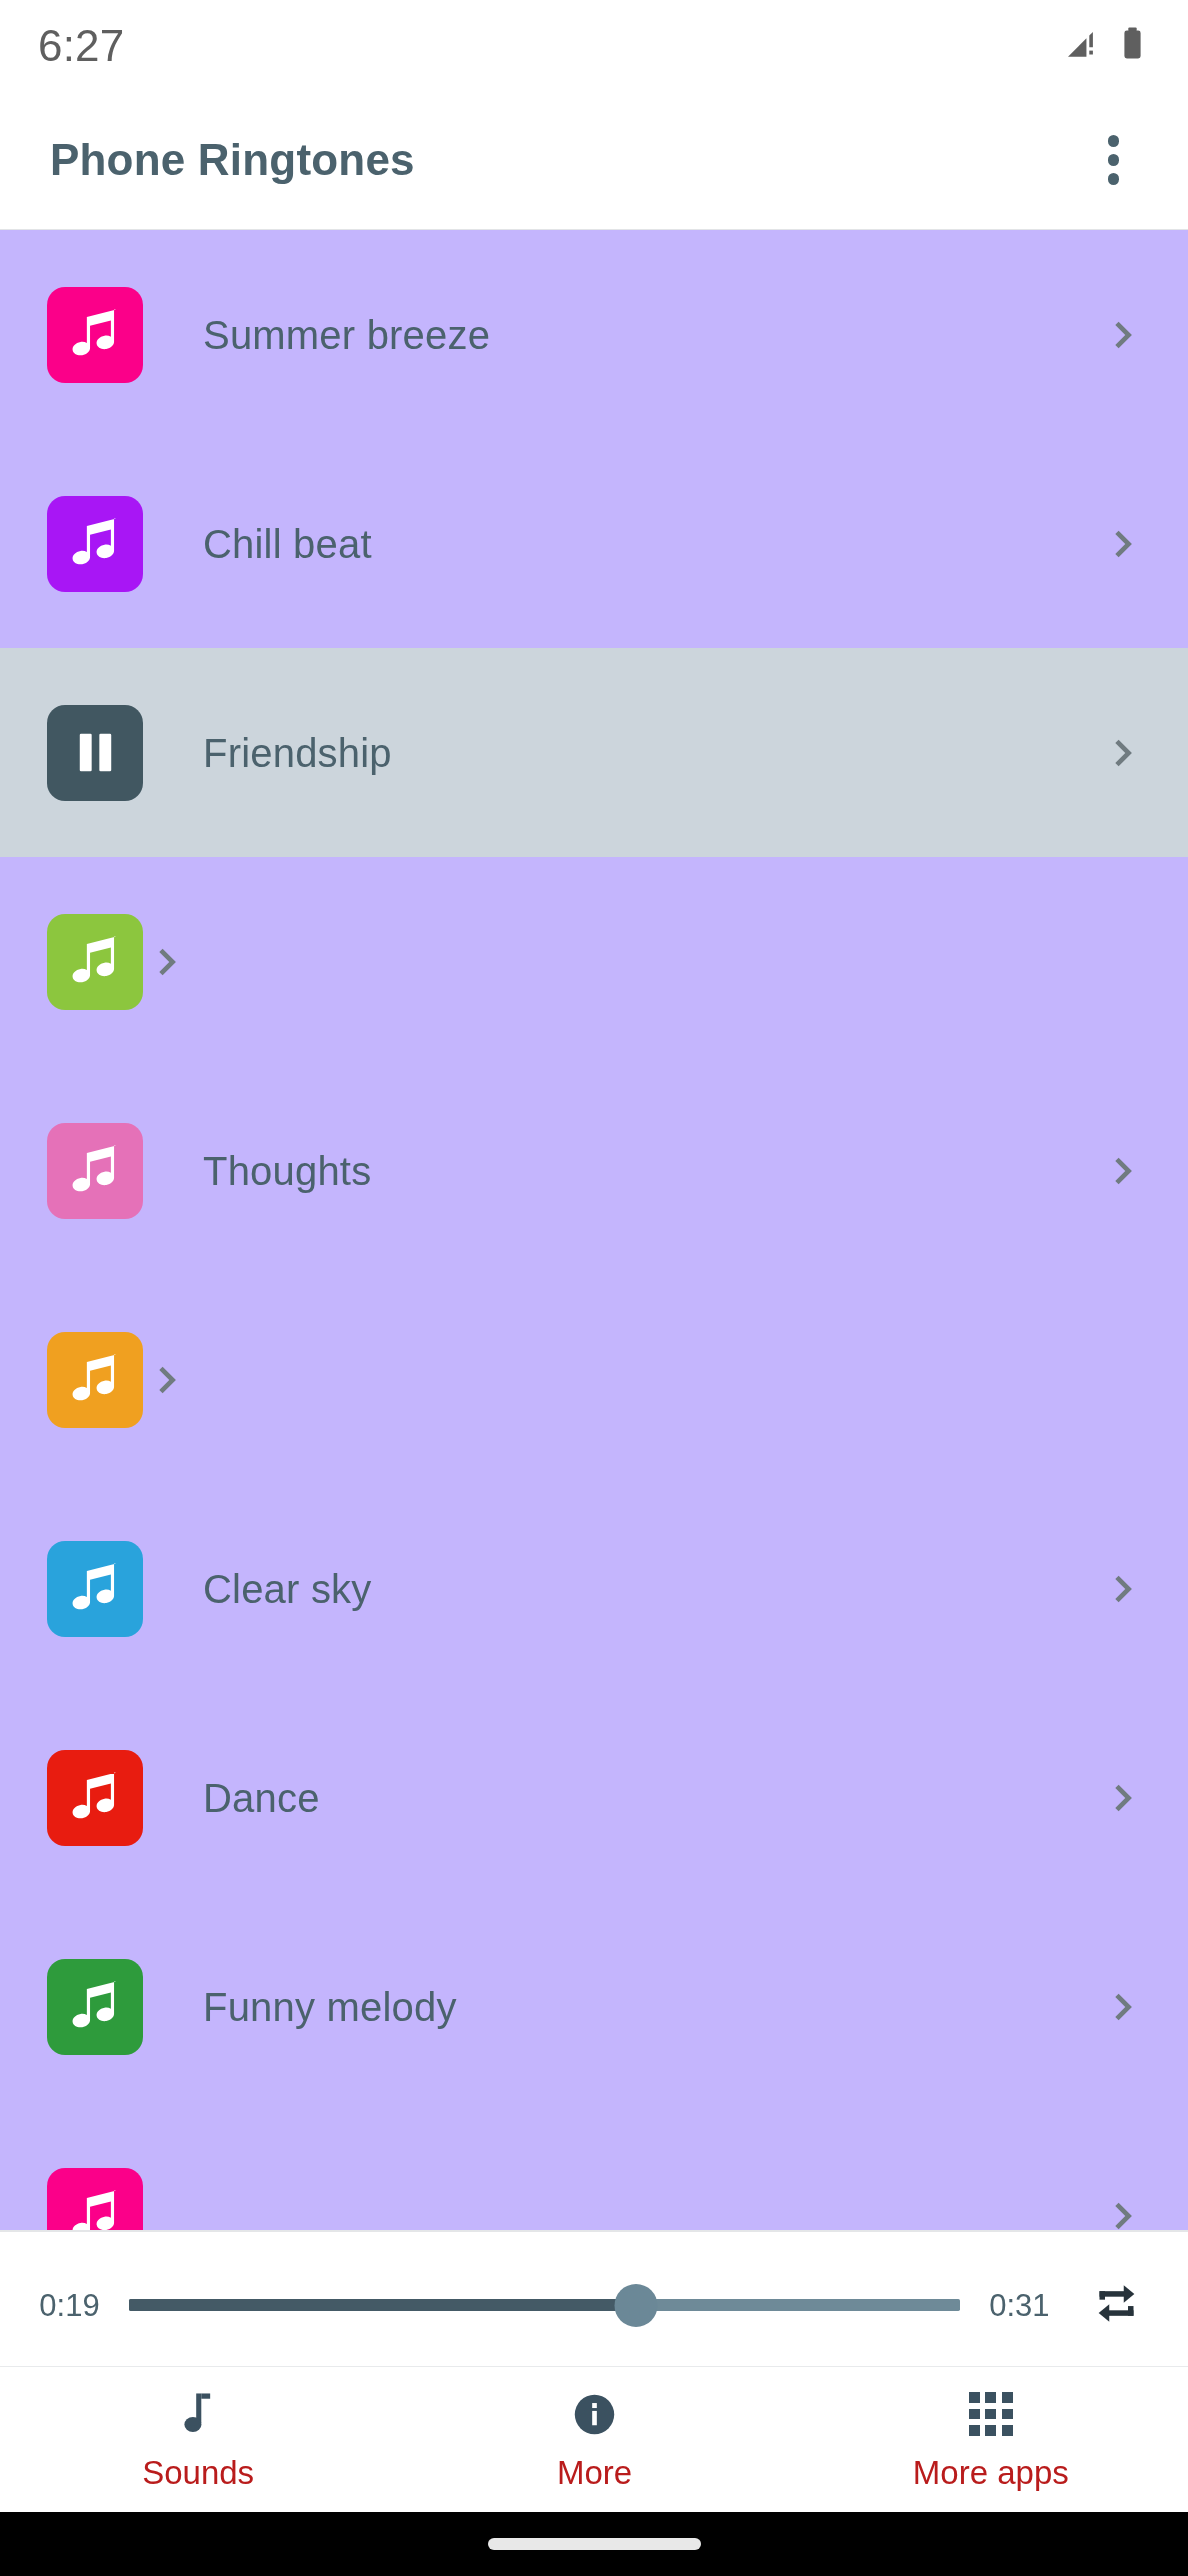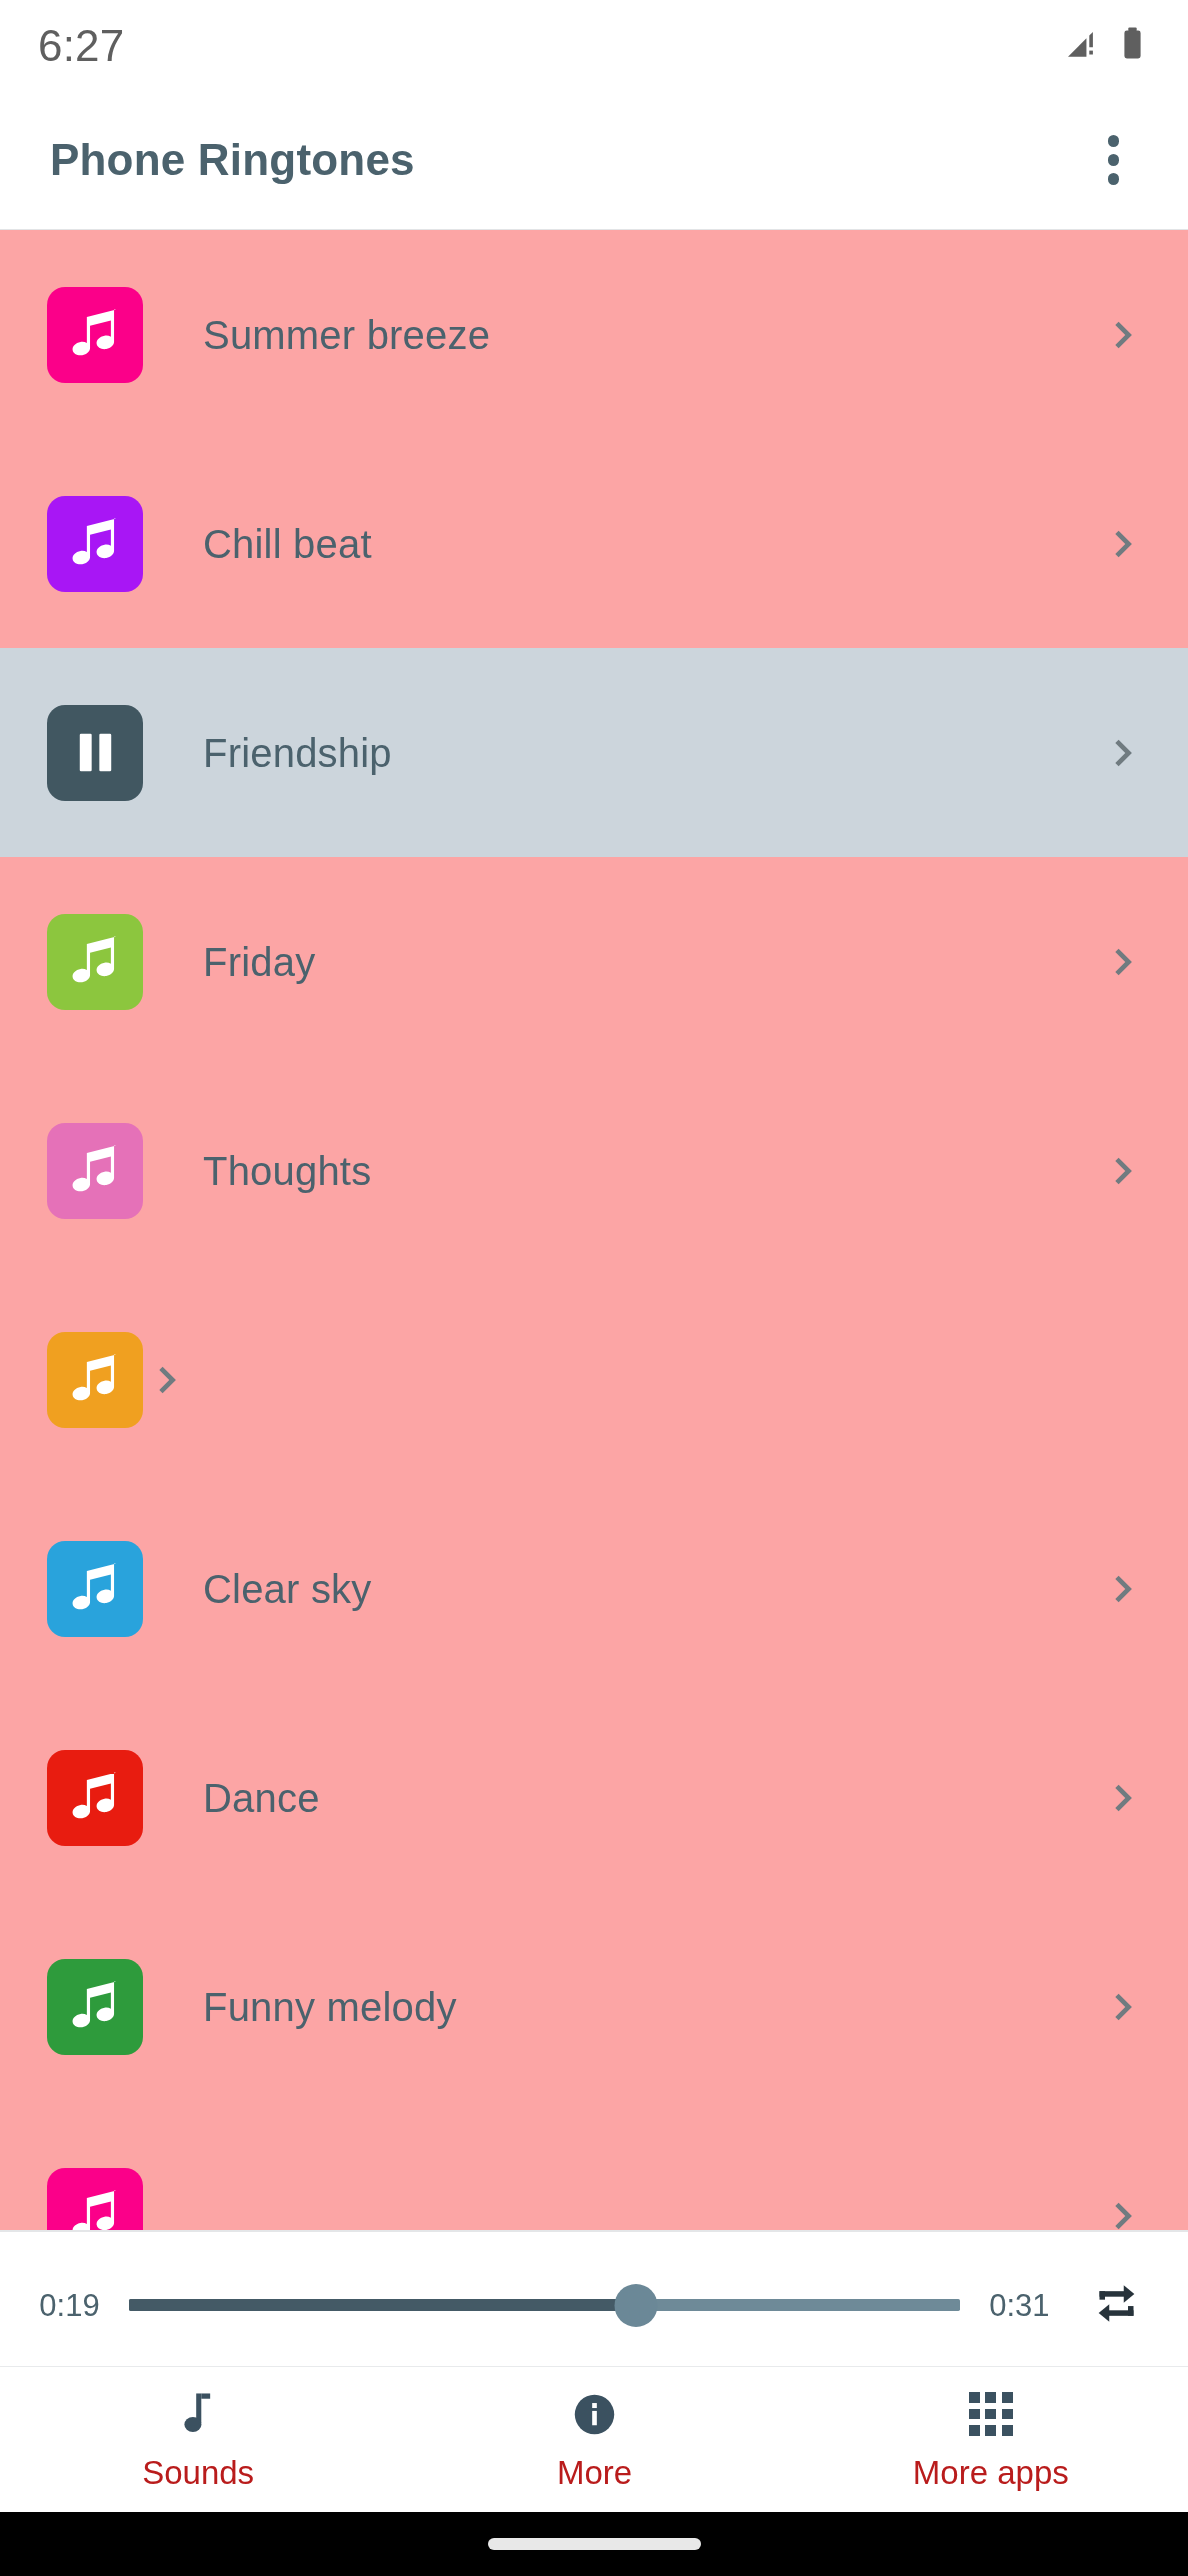--- a/index.html
+++ b/index.html
@@ -84,21 +84,21 @@
     flex: 1 1 auto;
     overflow: hidden;
     position: relative;
     background: #ffffff;
   }
   .row {
     height: 209px;
     display: flex;
     align-items: center;
     padding: 0 40px 0 47px;
-    background: #fca5a5;
+    background: #c4b5fd;
     cursor: pointer;
   }
   .row.selected { background: #ccd5dc; }
 
   .row-icon {
     width: 96px;
     height: 96px;
     flex: 0 0 96px;
     border-radius: 18px;
     display: flex;
@@ -313,21 +313,20 @@
             <path d="M8.6 3.6 17 12l-8.4 8.4-2.1-2.1L12.8 12 6.5 5.7z" fill="#707b80"></path>
           </svg>
         </div>
       </div>
       <div class="row">
         <div class="row-icon" style="background: rgb(140, 198, 62);">
           <svg width="61" height="61" viewBox="0 0 24 24">
             <path d="M20.2 2.2 8.6 5.1v10.2c-.7-.35-1.6-.5-2.5-.35-1.9.3-3.3 1.7-3.1 3.15.2 1.45 1.9 2.35 3.8 2.05 1.75-.28 3.05-1.5 3.05-2.83V8.55l8.2-2.05v6.35c-.7-.35-1.6-.5-2.5-.35-1.9.3-3.3 1.7-3.1 3.15.2 1.45 1.9 2.35 3.8 2.05 1.75-.28 3.05-1.5 3.05-2.83V2.2z" fill="#ffffff"></path>
           </svg>
         </div>
-        <div class="row-label">Friday</div>
         <div class="chevron">
           <svg width="38" height="38" viewBox="0 0 24 24">
             <path d="M8.6 3.6 17 12l-8.4 8.4-2.1-2.1L12.8 12 6.5 5.7z" fill="#707b80"></path>
           </svg>
         </div>
       </div>
       <div class="row">
         <div class="row-icon" style="background: rgb(229, 113, 184);">
           <svg width="61" height="61" viewBox="0 0 24 24">
             <path d="M20.2 2.2 8.6 5.1v10.2c-.7-.35-1.6-.5-2.5-.35-1.9.3-3.3 1.7-3.1 3.15.2 1.45 1.9 2.35 3.8 2.05 1.75-.28 3.05-1.5 3.05-2.83V8.55l8.2-2.05v6.35c-.7-.35-1.6-.5-2.5-.35-1.9.3-3.3 1.7-3.1 3.15.2 1.45 1.9 2.35 3.8 2.05 1.75-.28 3.05-1.5 3.05-2.83V2.2z" fill="#ffffff"></path>

